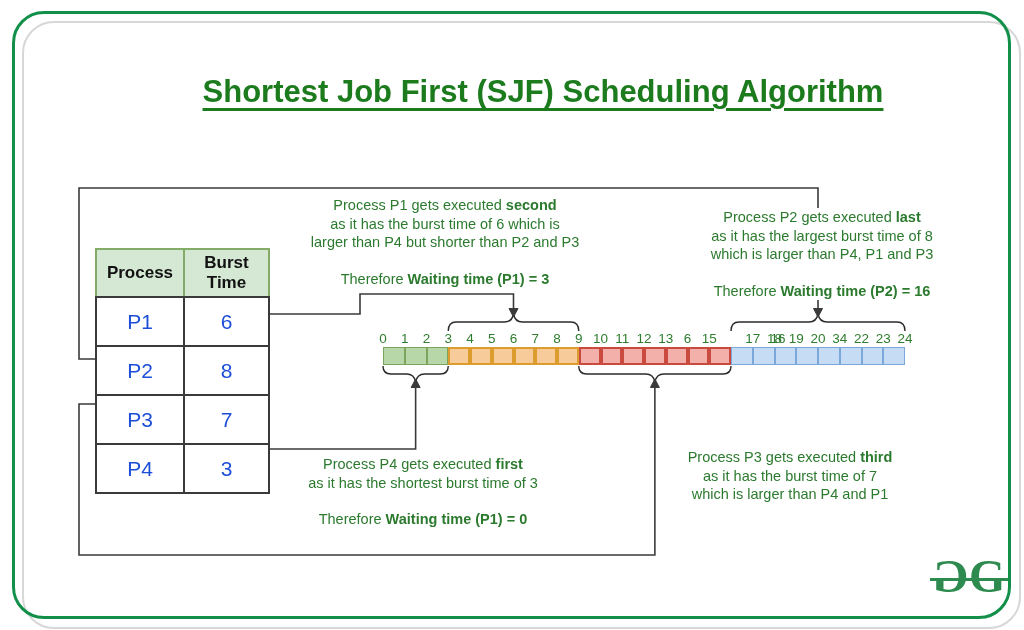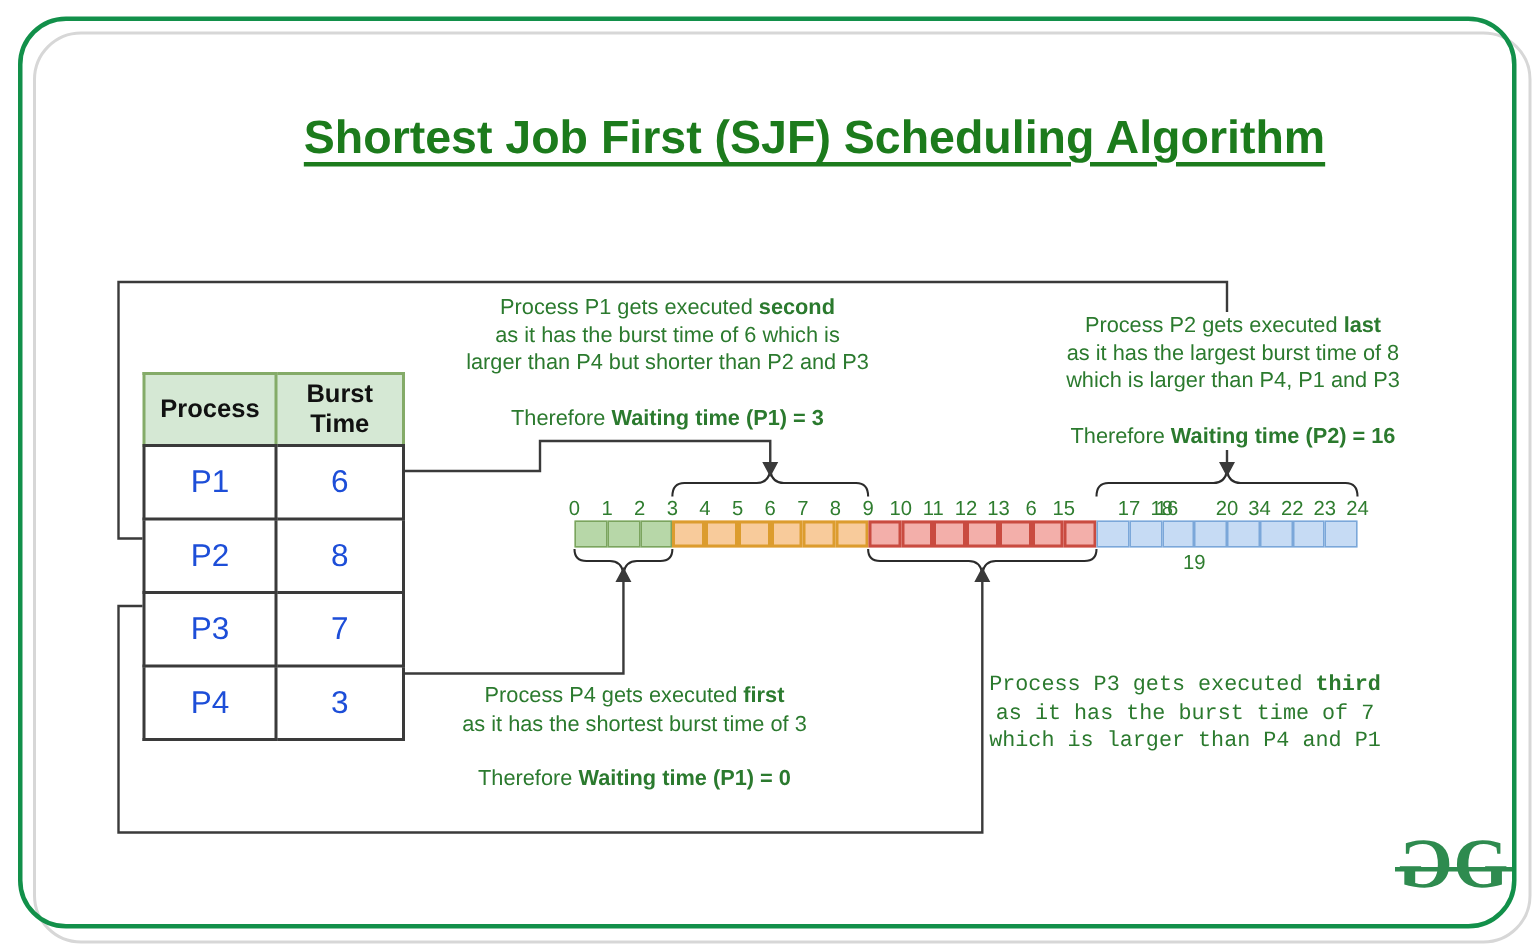--- a/index.html
+++ b/index.html
@@ -130,21 +130,21 @@
     <span class="tick" style="left: 567.75px;">9</span>
     <span class="tick" style="left: 589.5px;">10</span>
     <span class="tick" style="left: 611.25px;">11</span>
     <span class="tick" style="left: 633px;">12</span>
     <span class="tick" style="left: 654.75px;">13</span>
     <span class="tick" style="left: 676.5px;">6</span>
     <span class="tick" style="left: 698.25px;">15</span>
     <span class="tick" style="left: 720px; margin-left: 47px;">16</span>
     <span class="tick" style="left: 741.75px;">17</span>
     <span class="tick" style="left: 763.5px; text-align: center;">18</span>
-    <span class="tick" style="left: 785.25px; margin-top: 36px;">19</span>
+    <span class="tick" style="left: 785.25px;">19</span>
     <span class="tick" style="left: 807px;">20</span>
     <span class="tick" style="left: 828.75px;">34</span>
     <span class="tick" style="left: 850.5px;">22</span>
     <span class="tick" style="left: 872.25px;">23</span>
     <span class="tick" style="left: 894px;">24</span>
     <div class="tcell" style="left: 383px; width: 21.75px; background: rgb(183, 215, 168); border: 1.6px solid rgb(123, 164, 94);"></div>
     <div class="tcell" style="left: 404.75px; width: 21.75px; background: rgb(183, 215, 168); border: 1.6px solid rgb(123, 164, 94);"></div>
     <div class="tcell" style="left: 426.5px; width: 21.75px; background: rgb(183, 215, 168); border: 1.6px solid rgb(123, 164, 94);"></div>
     <div class="tcell" style="left: 448.25px; width: 21.75px; background: rgb(248, 203, 155); border: 2px solid rgb(220, 156, 46);"></div>
     <div class="tcell" style="left: 470px; width: 21.75px; background: rgb(248, 203, 155); border: 2px solid rgb(220, 156, 46);"></div>
@@ -182,21 +182,21 @@
 which is larger than P4, P1 and P3</div>
   <div class="therefore"><span>Therefore </span><span class="b">Waiting time (P2) = 16</span></div>
 </div>
 
 <div class="note" style="left:270px;top:455px;width:306px;">
   <div><span>Process P4 gets executed </span><span class="b">first</span></div>
   <div class="body">as it has the shortest burst time of 3</div>
   <div class="therefore"><span>Therefore </span><span class="b">Waiting time (P1) = 0</span></div>
 </div>
 
-<div class="note" style="left:657px;top:448px;width:266px;font-family:Liberation Mono, monospace;">
+<div class="note" style="left:657px;top:448px;width:266px;">
   <div><span>Process P3 gets executed </span><span class="b">third</span></div>
   <div class="body">as it has the burst time of 7
 which is larger than P4 and P1</div>
 </div>
 
 <div class="logo">
   <span class="gL">G</span><span class="gR">G</span>
   <div class="logo-bar"></div>
 </div>
 

